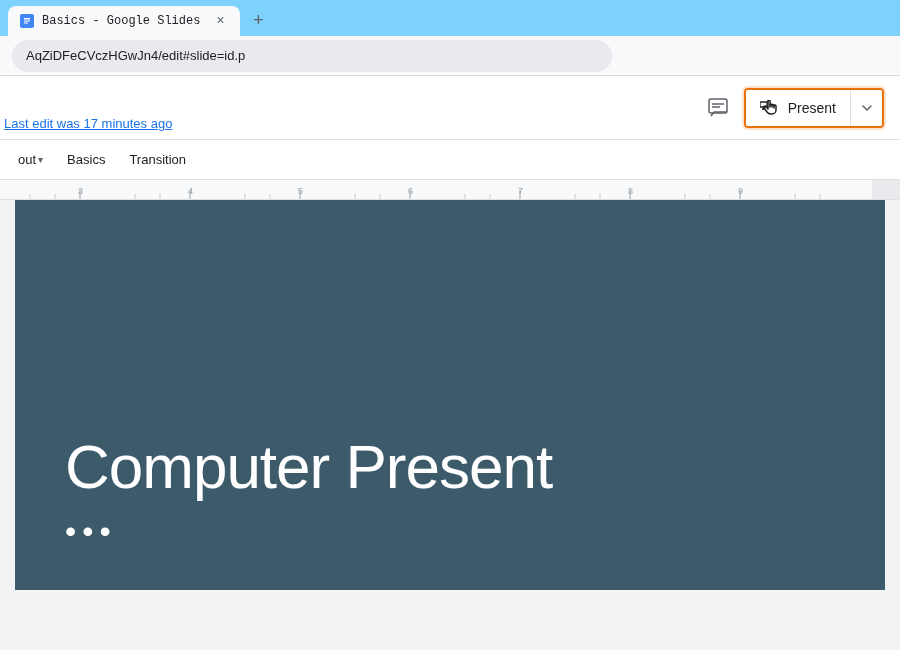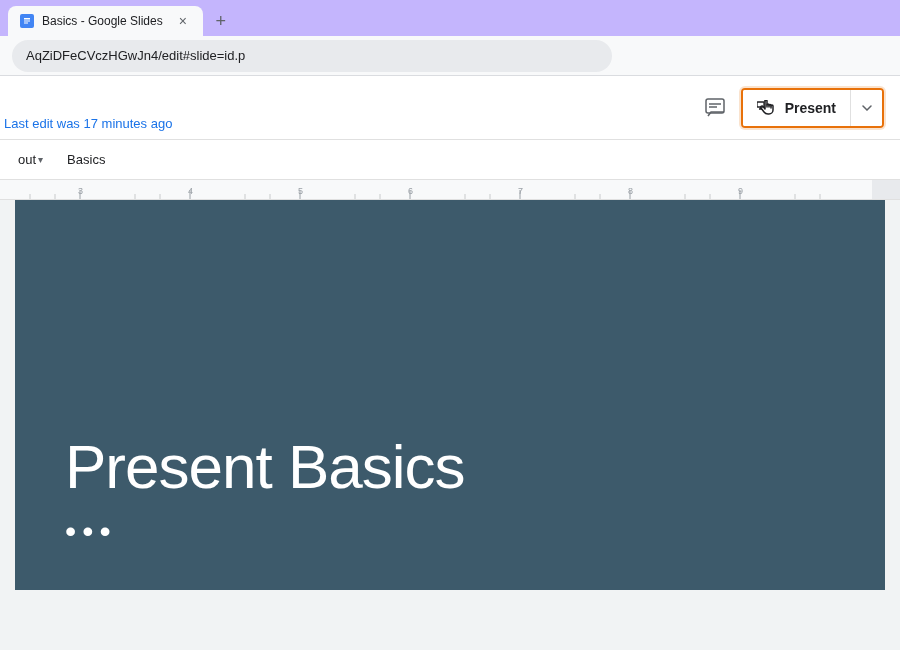--- a/index.html
+++ b/index.html
@@ -2,22 +2,23 @@
 <html><head>
   <meta charset="utf-8">
   <style>
     * { margin: 0; padding: 0; box-sizing: border-box; }
     body { width: 900px; height: 650px; overflow: hidden; font-family: Arial, sans-serif; background: #f1f3f4; }
 
     .tab-bar {
       display: flex;
       align-items: center;
       padding: 6px 8px 0 8px;
-      background: #c4b5fd;
+      background: #7dd3fc;
       height: 36px;
+      font-family: Liberation Mono, monospace;
     }
 
     .tab-active {
       display: flex;
       align-items: center;
       background: #f8f9fa;
       border-radius: 8px 8px 0 0;
       padding: 0 12px;
       height: 30px;
       font-size: 12px;
@@ -87,20 +88,21 @@
       border-bottom: 1px solid #e0e0e0;
       position: relative;
     }
 
     .last-edit {
       position: absolute;
       left: 0;
       bottom: 8px;
       font-size: 13px;
       color: #1a73e8;
+      text-decoration: underline;
       cursor: pointer;
       padding-left: 4px;
     }
 
     .header-right {
       display: flex;
       align-items: center;
       gap: 8px;
     }
 
@@ -122,21 +124,21 @@
     }
 
     .present-btn {
       display: flex;
       align-items: center;
       gap: 8px;
       background: #ffffff;
       border: none;
       padding: 8px 14px;
       font-size: 14px;
-      font-weight: 700;
+      font-weight: 400;
       color: #202124;
       cursor: pointer;
       height: 36px;
     }
 
     .present-dropdown {
       width: 32px; height: 36px;
       background: #ffffff;
       border: none;
       border-left: 1px solid #e0e0e0;
@@ -286,20 +288,23 @@
   </div>
 </div>
 
 <div class="toolbar-row">
   <div class="toolbar-btn">
     <span>out</span>
     <span class="chevron">▾</span>
   </div>
   <div class="toolbar-btn">
     <span>Basics</span>
+  </div>
+  <div class="toolbar-btn">
+    <span>Transition</span>
   </div>
 </div>
 
 <div class="ruler-canvas">
   <svg width="900" height="20">
 
     <text x="78" y="14" font-size="9" fill="#9aa0a6">3</text>
     <line x1="80" y1="10" x2="80" y2="20" stroke="#9aa0a6" stroke-width="1"></line>
     <text x="188" y="14" font-size="9" fill="#9aa0a6">4</text>
     <line x1="190" y1="10" x2="190" y2="20" stroke="#9aa0a6" stroke-width="1"></line>
@@ -330,16 +335,16 @@
     <line x1="710" y1="14" x2="710" y2="20" stroke="#c8cacb" stroke-width="1"></line>
     <line x1="795" y1="14" x2="795" y2="20" stroke="#c8cacb" stroke-width="1"></line>
     <line x1="820" y1="14" x2="820" y2="20" stroke="#c8cacb" stroke-width="1"></line>
 
     <rect x="872" y="0" width="28" height="20" fill="#e8eaed"></rect>
   </svg>
 </div>
 
 <div class="slide-area">
   <div class="slide-canvas">
-    <span class="slide-title">Present Basics</span>
+    <span class="slide-title">Computer Present</span>
     <span class="slide-dots">•••</span>
   </div>
 </div>
 
 </body></html>

